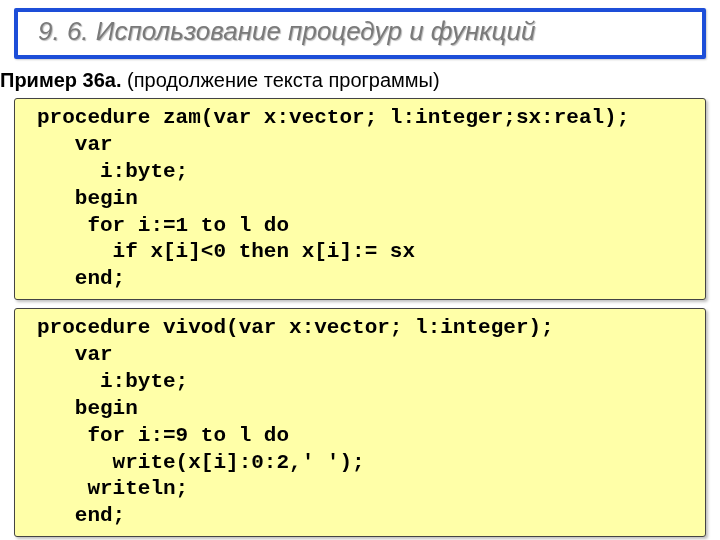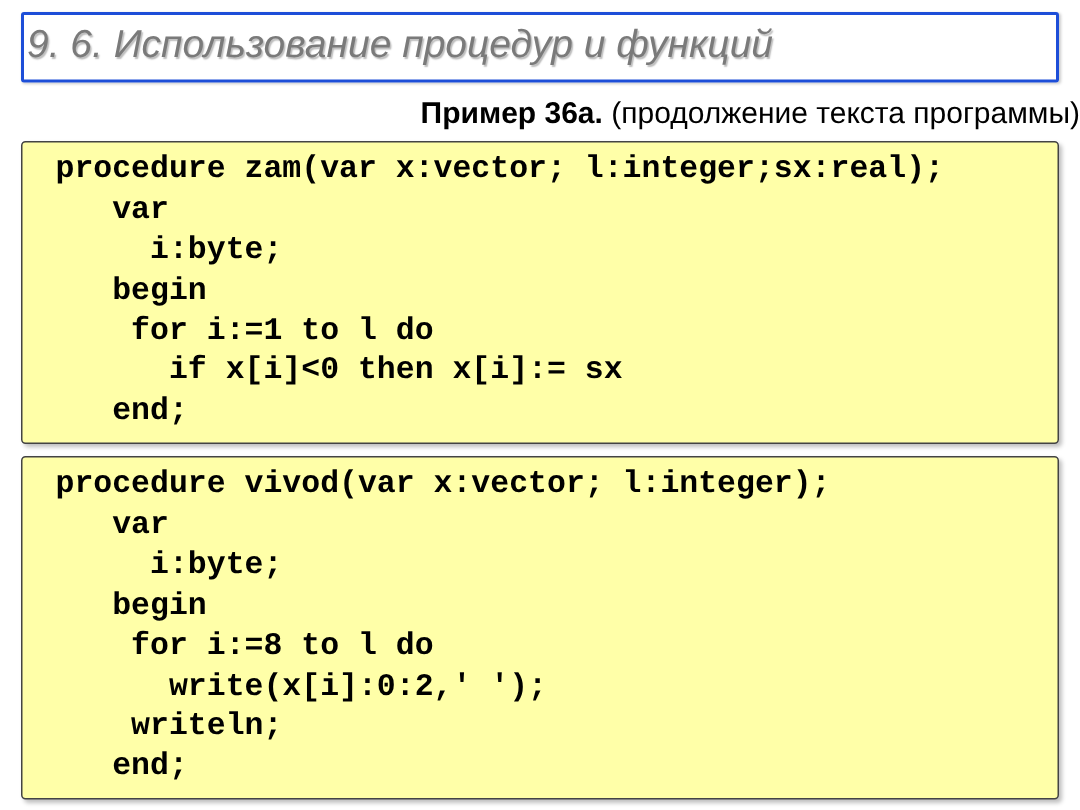--- a/index.html
+++ b/index.html
@@ -5,34 +5,34 @@
   * { margin: 0; padding: 0; box-sizing: border-box; }
   body {
     width: 720px;
     height: 540px;
     font-family: Verdana, Arial, sans-serif;
     background: #fff;
     overflow: hidden;
   }
   .header-box {
     margin: 8px 14px 10px 14px;
-    border: 2px solid #1d4ed8;
-    padding: 4px 10px 8px 2px;
+    border: 4px solid #1d4ed8;
+    padding: 4px 10px 8px 20px;
     border-radius: 2px;
     box-shadow: 1px 1px 2px rgba(0,0,0,0.2);
   }
   .header-title {
     font-size: 26px;
     color: #7a7a7a;
     text-shadow: 1px 1px 1px #bbb;
     font-style: italic;
     font-family: Verdana, Arial, sans-serif;
   }
   .subtitle {
-    text-align: right;
+    text-align: left;
     font-size: 20px;
     color: #000;
     margin: 6px 0 6px 0;
   }
   .subtitle .bold {
     font-weight: bold;
   }
   .code-block {
     margin: 0 14px 8px 14px;
     background: #ffffa8;
@@ -64,16 +64,16 @@
      i:byte;
    begin
     for i:=1 to l do
       if x[i]&lt;0 then x[i]:= sx
    end;</div>
 
 <div class="code-block">procedure vivod(var x:vector; l:integer);
    var
      i:byte;
    begin
-    for i:=8 to l do
+    for i:=9 to l do
       write(x[i]:0:2,' ');
     writeln;
    end;</div>
 
 </body></html>

